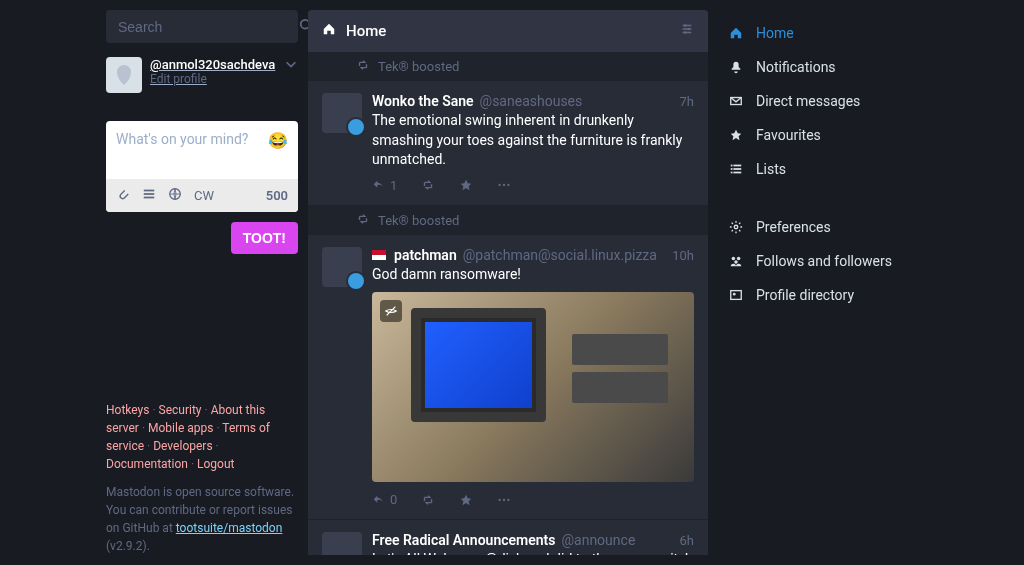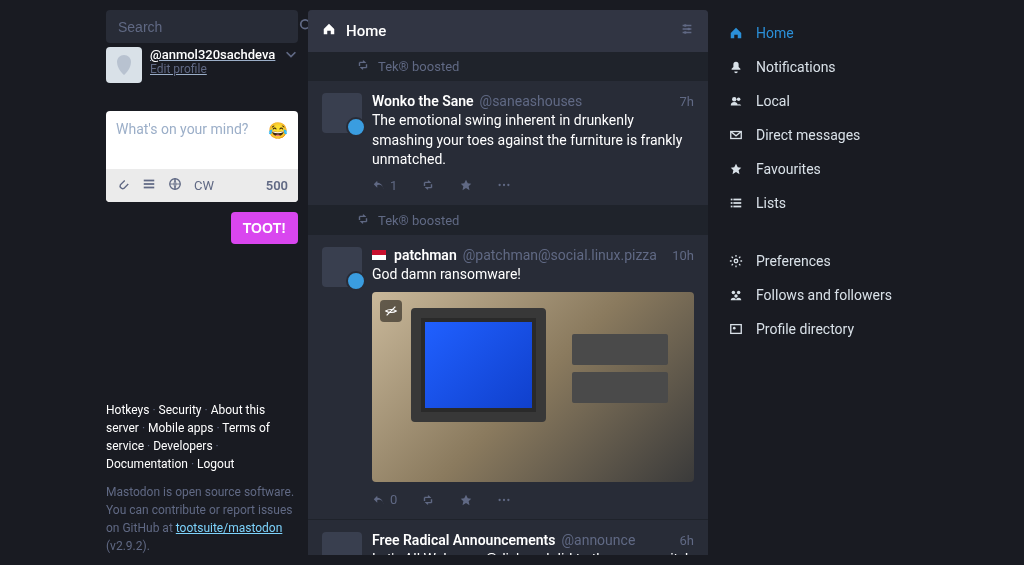--- a/index.html
+++ b/index.html
@@ -22,20 +22,21 @@
       width: 192px;
       display: flex;
       flex-direction: column;
     }
     .search-box {
       background: #282c37;
       border-radius: 4px;
       padding: 8px 12px;
       display: flex;
       align-items: center;
+      margin-bottom: 10px;
     }
     .search-input {
       background: transparent;
       border: none;
       color: #9baec8;
       flex: 1;
       font-size: 14px;
       outline: none;
     }
     .search-input::placeholder { color: #606984; }
@@ -104,21 +105,21 @@
       font-weight: 600;
       font-size: 14px;
       cursor: pointer;
     }
     .footer-links {
       margin-top: auto;
       font-size: 12px;
       color: #606984;
       line-height: 1.5;
     }
-    .footer-links a { color: #ffffff; text-decoration: none; }
+    .footer-links a { color: #fca5a5; text-decoration: none; }
     .footer-note {
       margin-top: 10px;
       font-size: 12px;
       color: #606984;
       line-height: 1.5;
     }
     .footer-note a { color: #7dd3fc; text-decoration: underline; }
     .center-col {
       width: 400px;
       background: #282c37;
@@ -479,30 +480,20 @@
           <span class="nav-icon">
             <svg class="ico" viewBox="0 0 16 16" fill="currentColor">
               <path d="M8 2 a3 3 0 0 1 3 3 v3 l2 2 v1 H3 v-1 l2 -2 V5 a3 3 0 0 1 3 -3 Z M6 13 a2 2 0 0 0 4 0"></path>
             </svg>
           </span>
           <span>Notifications</span>
         </li>
         <li class="nav-item">
           <span class="nav-icon">
             <svg class="ico" viewBox="0 0 16 16" fill="currentColor">
-              <circle cx="6" cy="6" r="2.5"></circle>
-              <circle cx="11" cy="6" r="2"></circle>
-              <path d="M2 13 a4 4 0 0 1 8 0 M9 13 a3 3 0 0 1 5 0"></path>
-            </svg>
-          </span>
-          <span>Local</span>
-        </li>
-        <li class="nav-item">
-          <span class="nav-icon">
-            <svg class="ico" viewBox="0 0 16 16" fill="currentColor">
               <rect x="2" y="4" width="12" height="8" fill="none" stroke="currentColor" stroke-width="1.5"></rect>
               <path d="M2 4 L8 9 L14 4" fill="none" stroke="currentColor" stroke-width="1.5"></path>
             </svg>
           </span>
           <span>Direct messages</span>
         </li>
         <li class="nav-item">
           <span class="nav-icon">
             <svg class="ico" viewBox="0 0 16 16" fill="currentColor">
               <path d="M8 2 L10 6 L14 6.5 L11 9.5 L12 14 L8 11.5 L4 14 L5 9.5 L2 6.5 L6 6 Z"></path>

